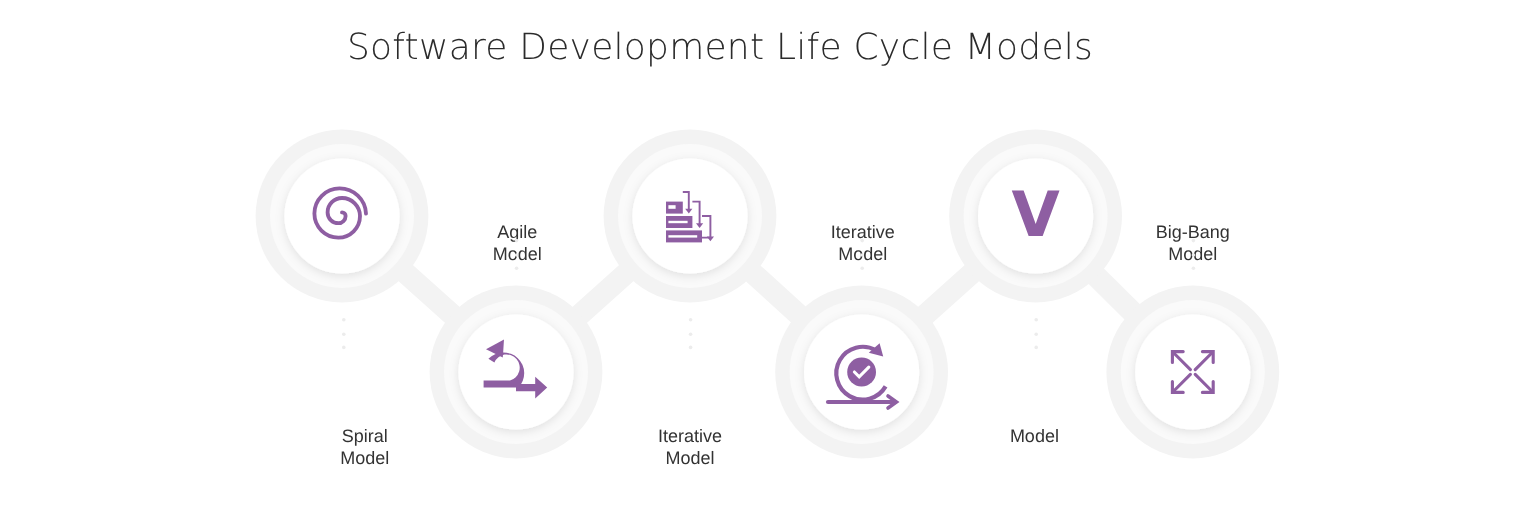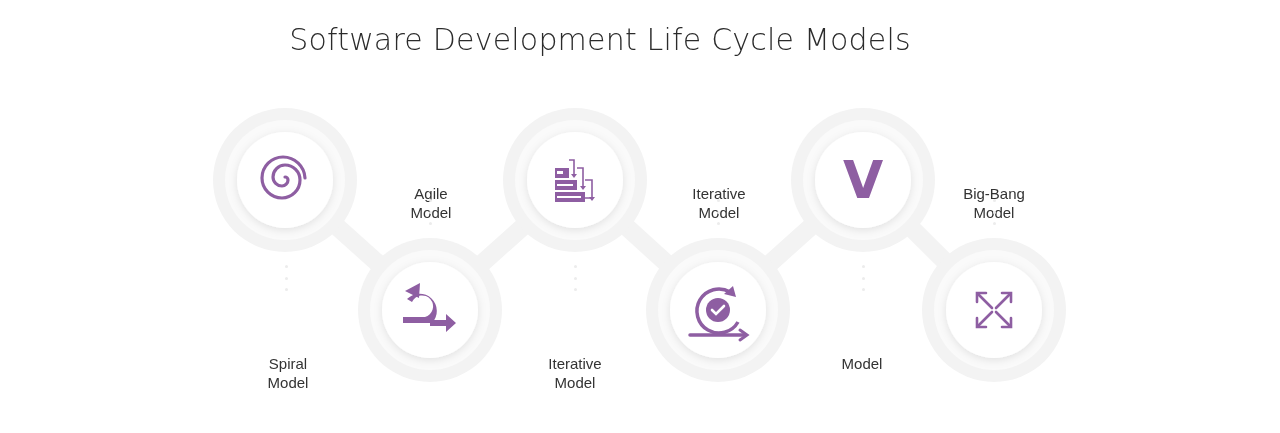--- a/index.html
+++ b/index.html
@@ -120,21 +120,21 @@
 
 <div style="position:absolute; left:823px; top:150px; width:80px; text-align:center; font-family:'DejaVu Sans',sans-serif; font-weight:bold; font-size:52px; line-height:60px; color:#8e5ea2;">V</div>
 
 <div class="node" style="left:237px; top:132px;"></div>
 <div class="node" style="left:382px; top:262px;"></div>
 <div class="node" style="left:527px; top:132px;"></div>
 <div class="node" style="left:670px; top:262px;"></div>
 <div class="node" style="left:815px; top:132px;"></div>
 <div class="node" style="left:946px; top:262px;"></div>
 
-<div class="label" style="left:228px; top:311px;">
+<div class="label" style="left:244px; top:311px;">
   <span>Spiral</span>
   <span>Model</span>
 </div>
 <div class="label" style="left:371px; top:141px;">
   <span>Agile</span>
   <span>Model</span>
 </div>
 <div class="label" style="left:515px; top:311px;">
   <span>Iterative</span>
   <span>Model</span>

